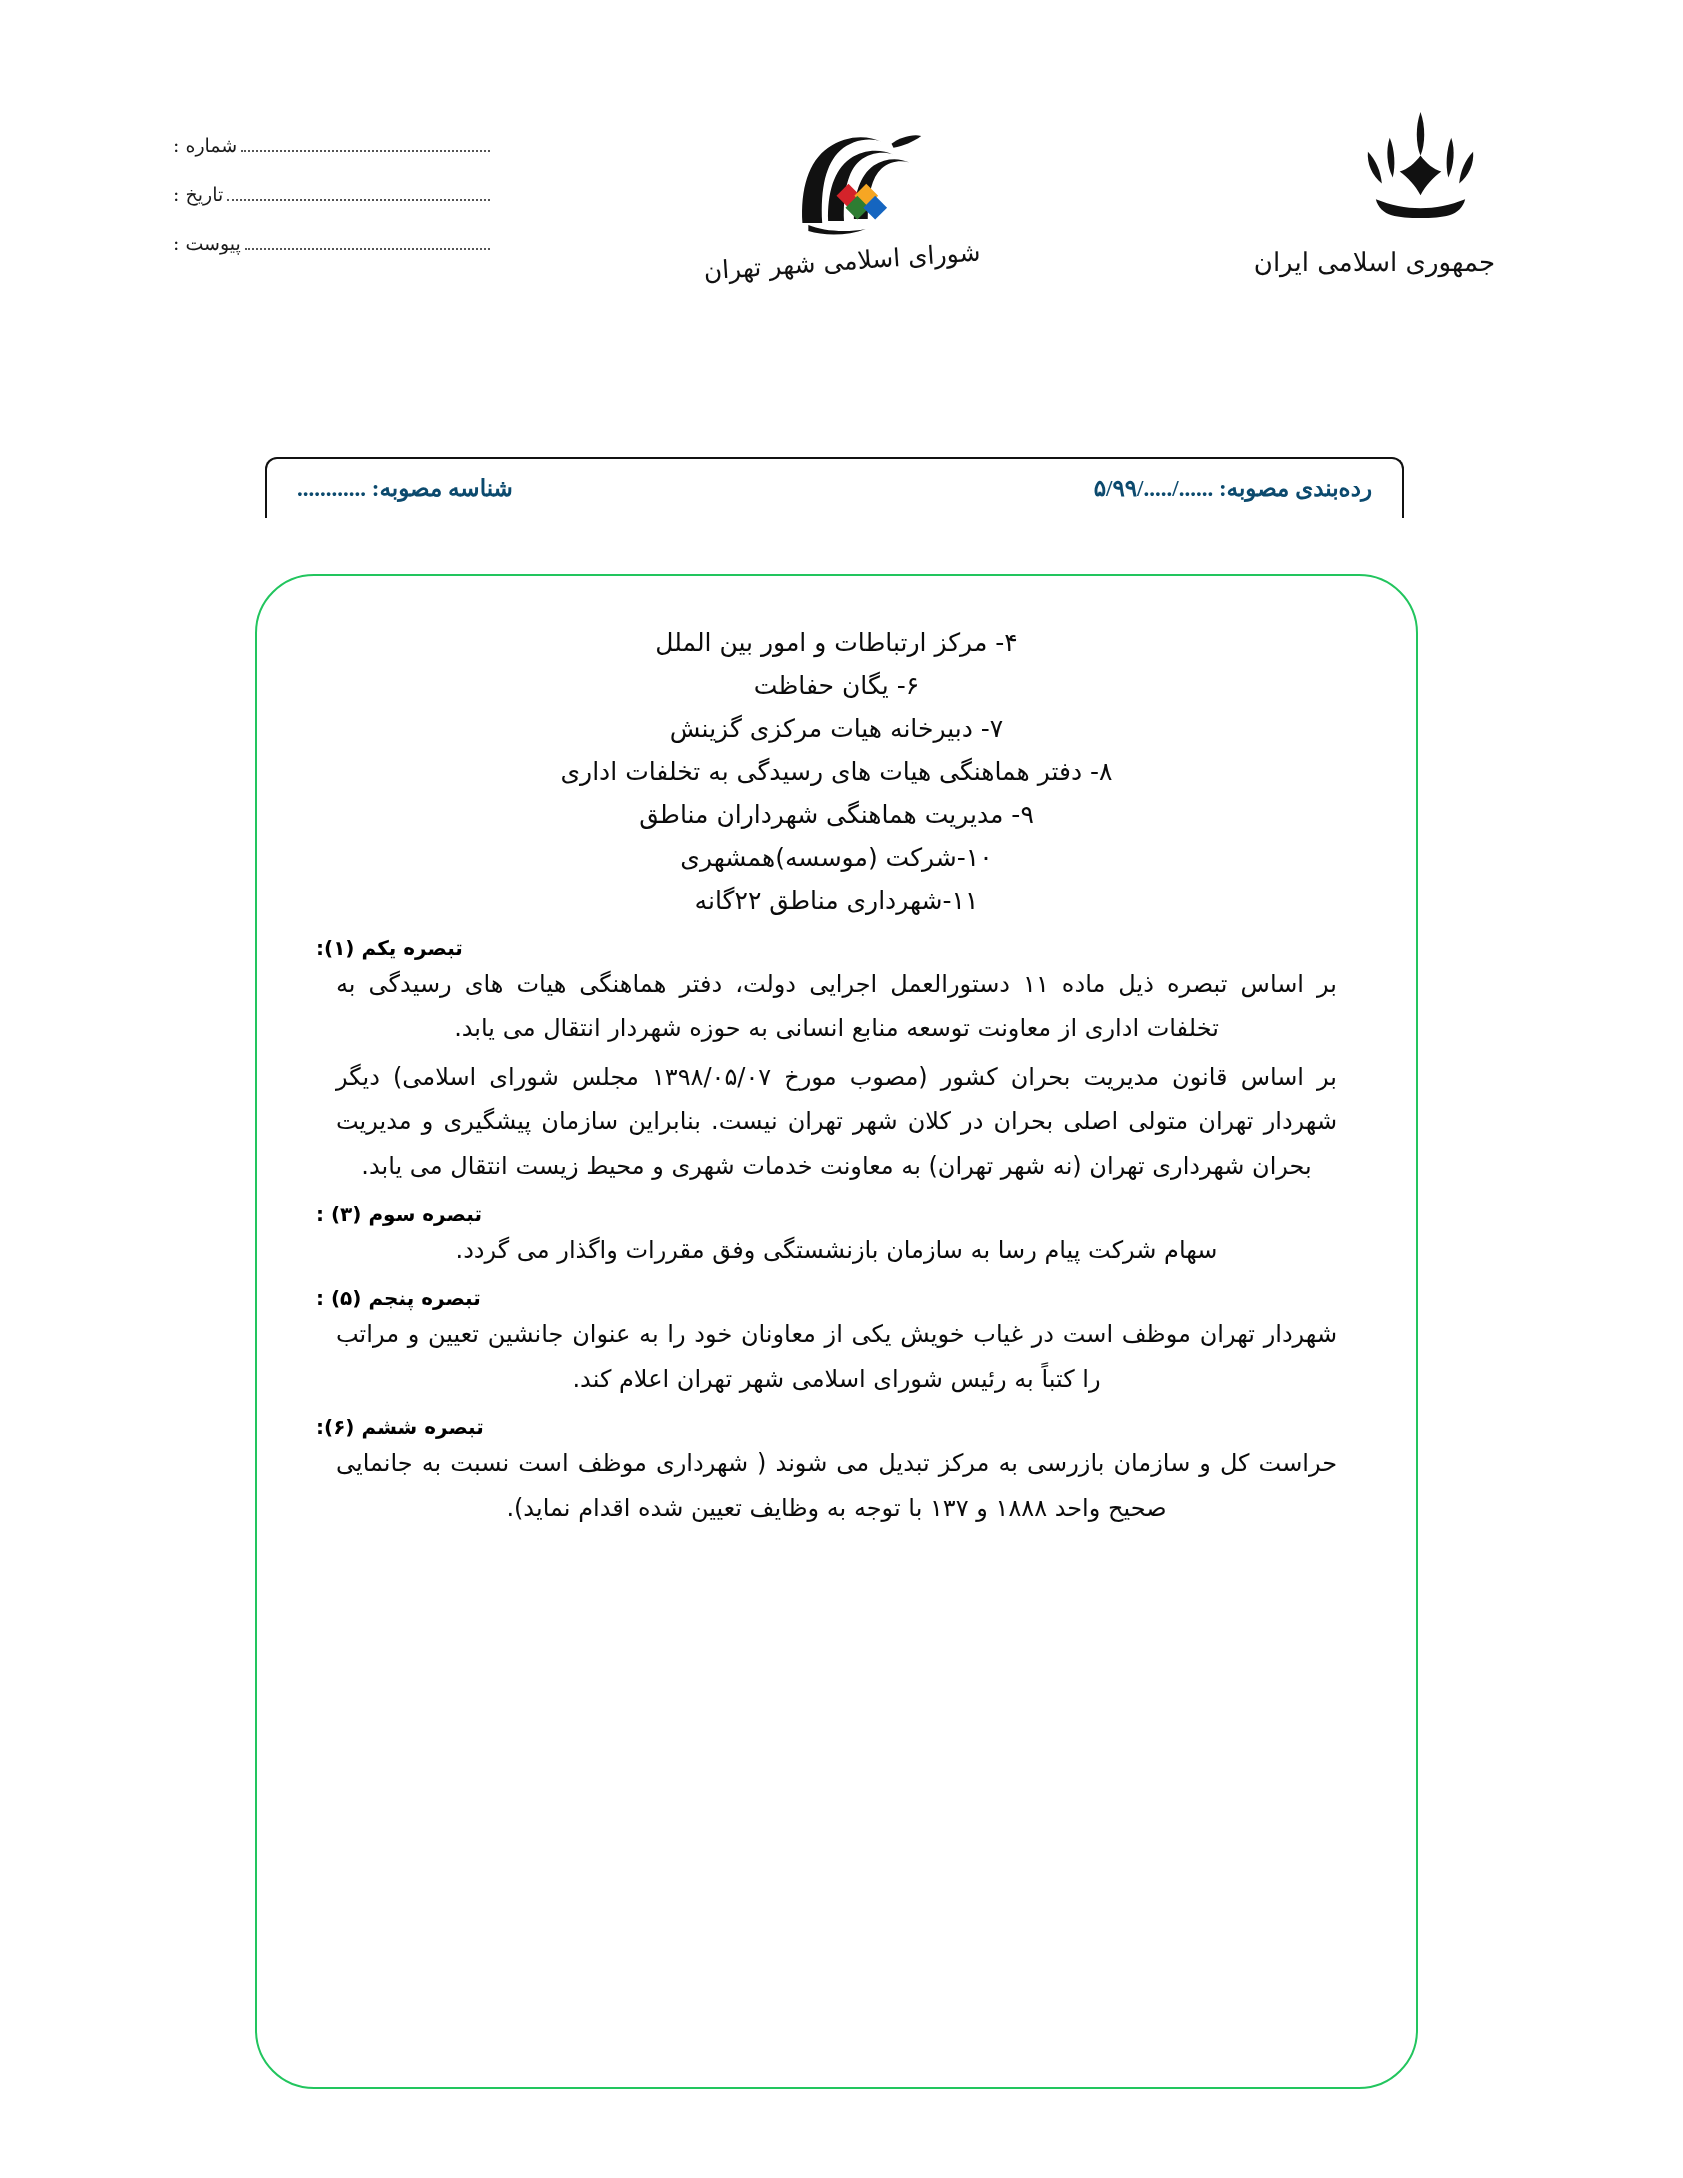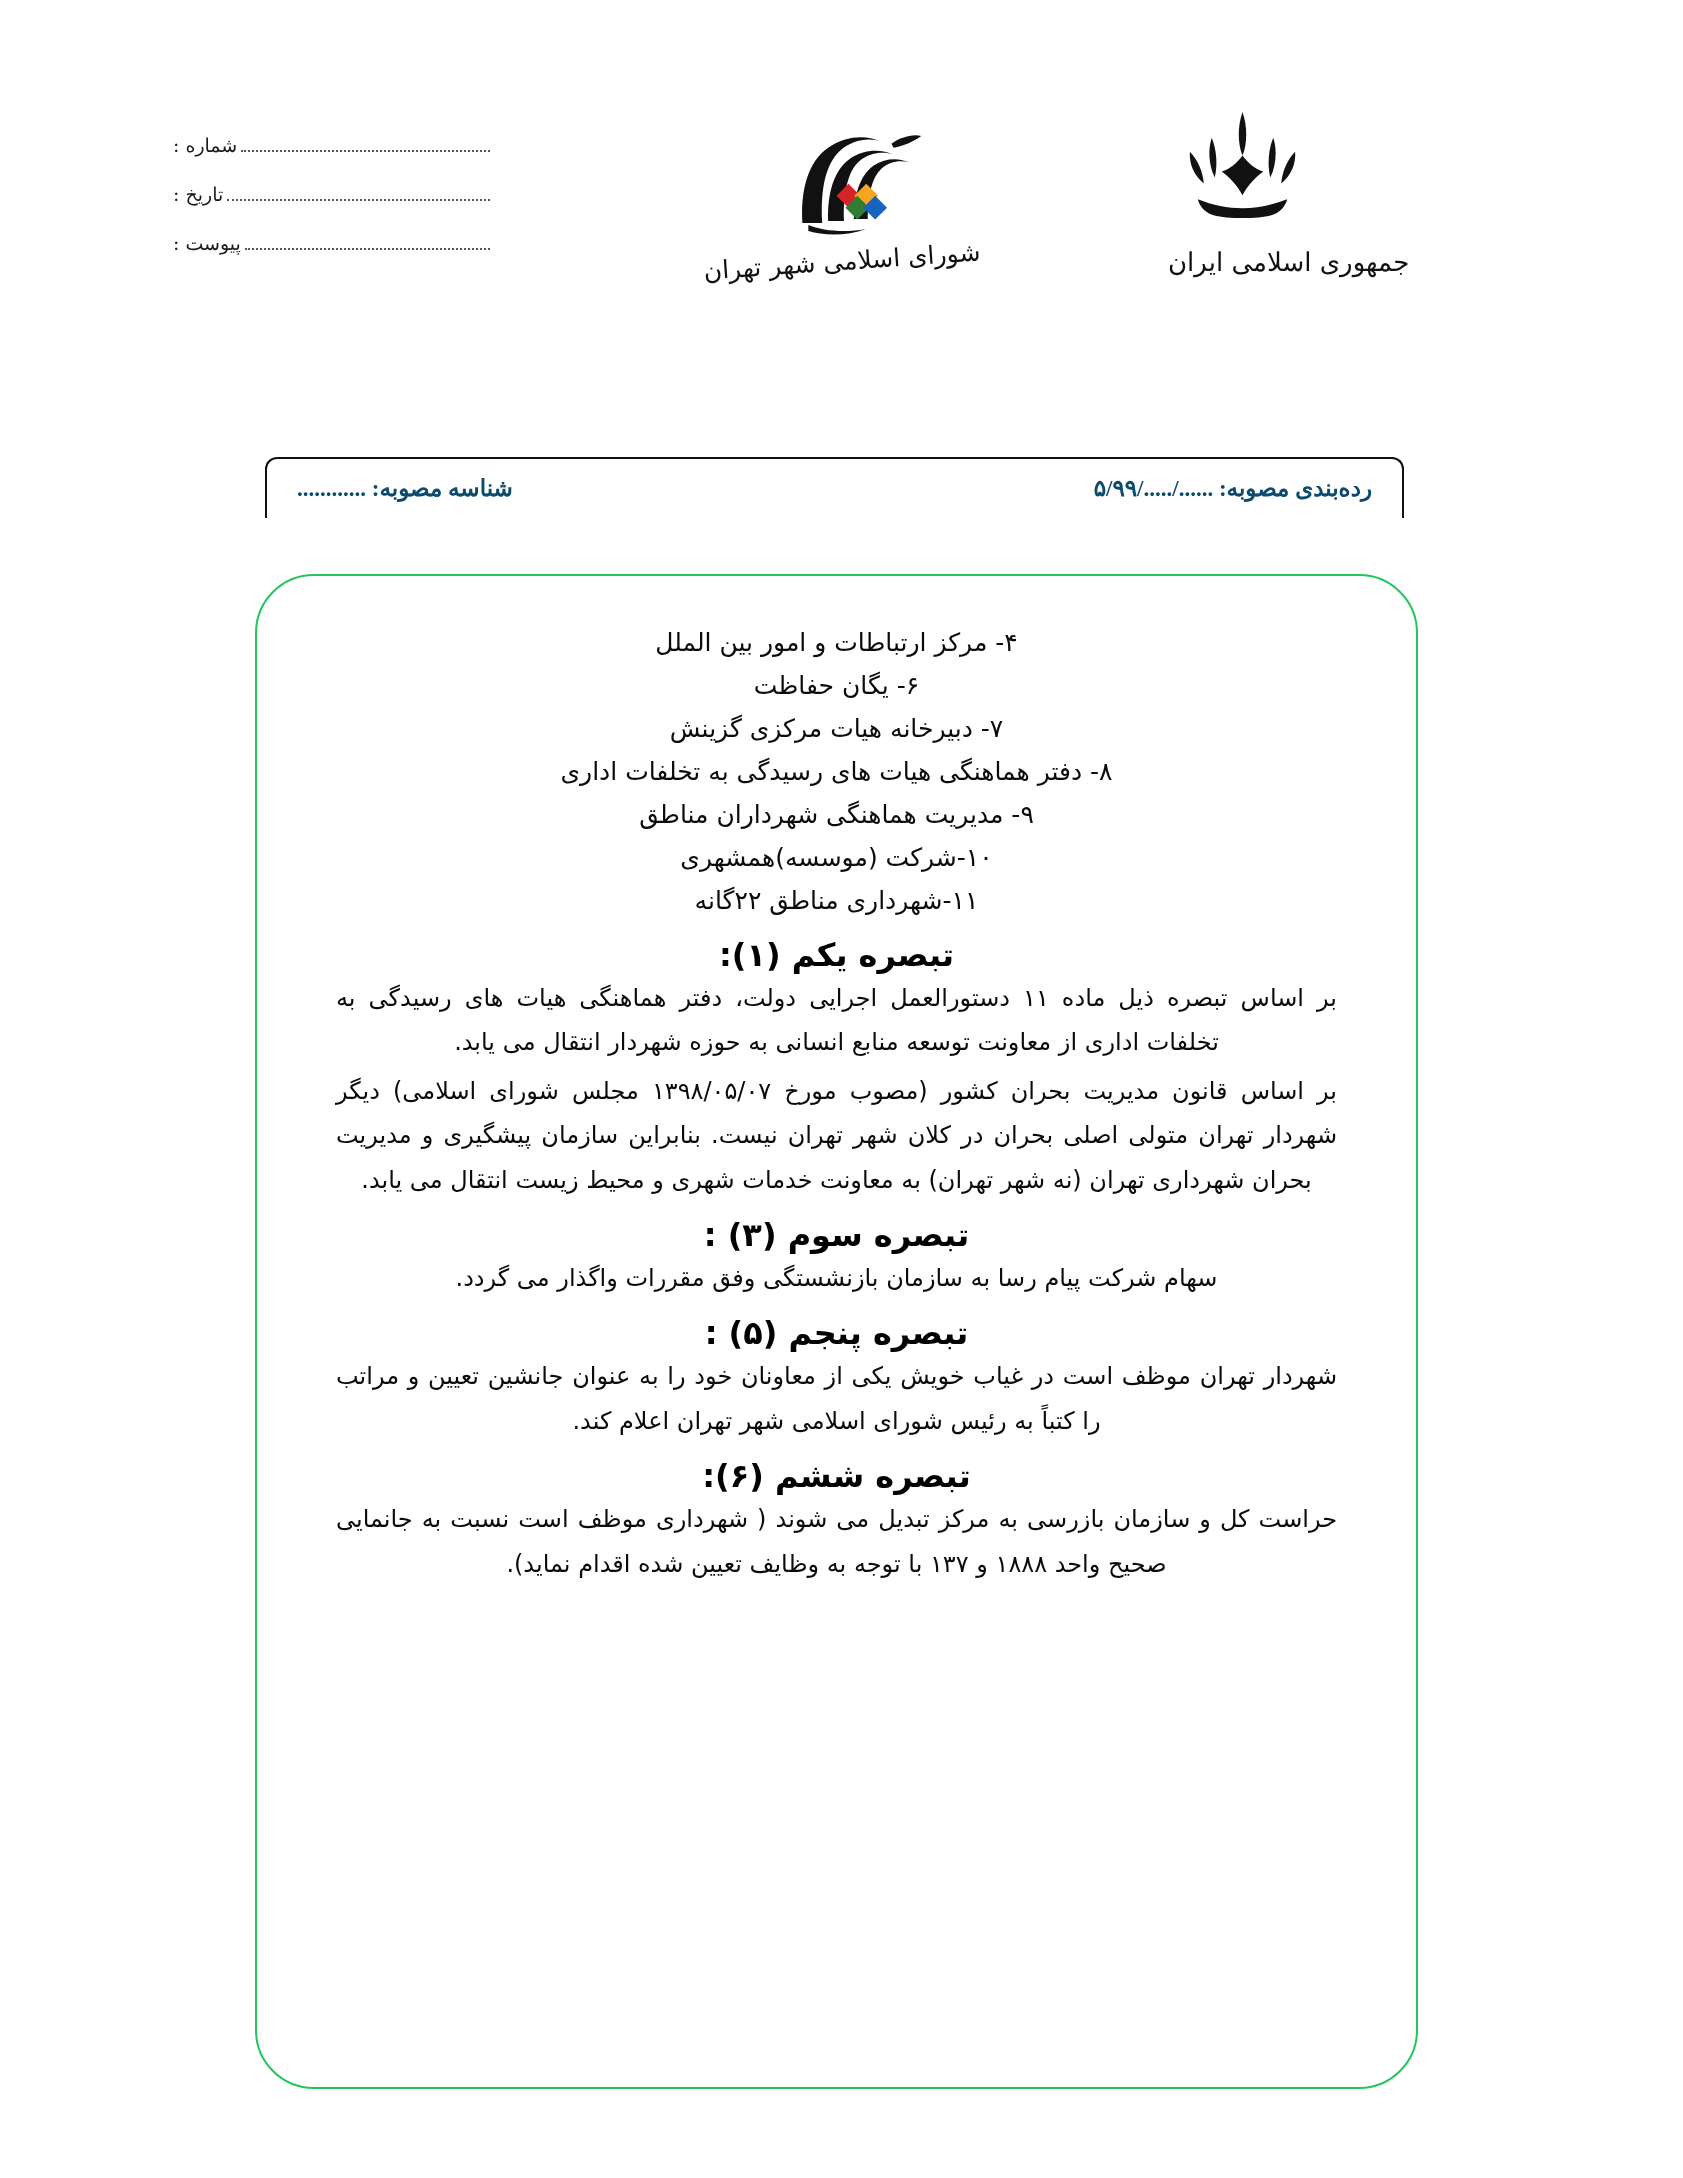--- a/index.html
+++ b/index.html
@@ -89,21 +89,21 @@
     letter-spacing: 0px;
     transform: rotate(-4deg);
   }
 
   
   .emblem-block {
     position: absolute;
     right: 188px;
     top: 10px;
     width: 327px;
-    text-align: left;
+    text-align: right;
   }
   .emblem-caption {
     font-family: "DejaVu Serif", "Liberation Serif", serif;
     font-size: 26px;
     margin-top: 10px;
     color: #111;
   }
 
   
   .meta-bar {
@@ -158,25 +158,25 @@
   }
   .num-item {
     font-size: 25px;
     line-height: 1.72;
     text-align: center;
     color: #0b0b0b;
     white-space: nowrap;
   }
 
   .note-title {
-    font-size: 32px;
+    font-size: 20px;
     font-weight: bold;
     margin-top: 14px;
     margin-bottom: 2px;
-    text-align: center;
+    text-align: left;
     color: #000;
   }
   .note-body {
     font-size: 24px;
     line-height: 1.85;
     text-align: justify;
     text-align-last: center;
     margin: 0 0 4px 0;
     padding: 0 20px;
     color: #0b0b0b;

